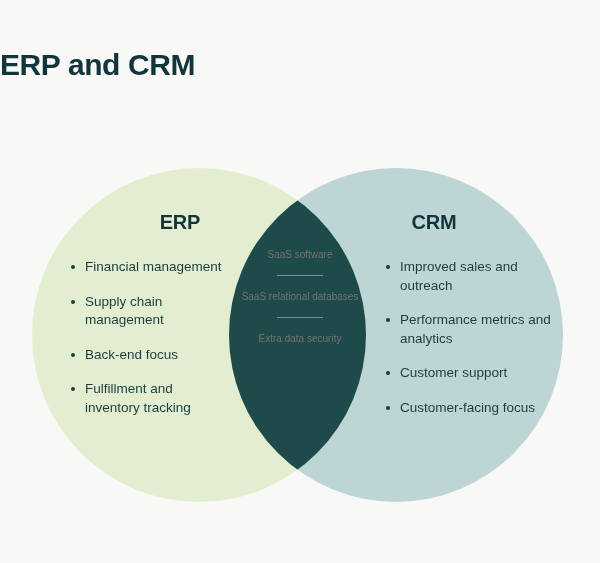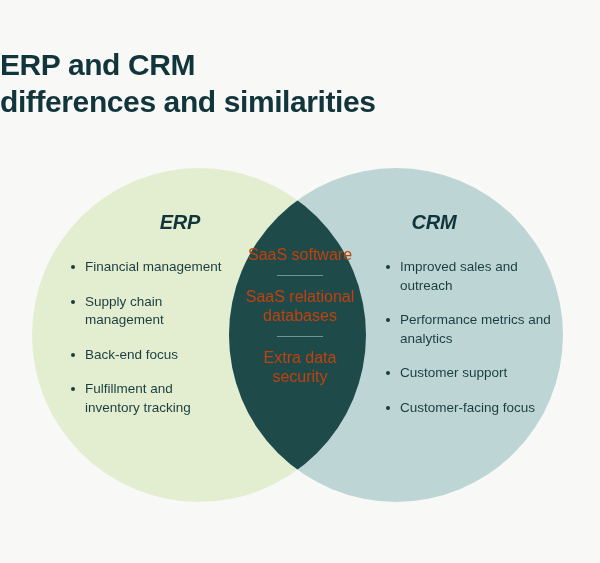--- a/index.html
+++ b/index.html
@@ -48,21 +48,20 @@
 
   
   .lobe-heading {
     position: absolute;
     width: 160px;
     text-align: center;
     color: #12343b;
     font-size: 20px;
     font-weight: bold;
     letter-spacing: -0.2px;
-    font-style: italic;
   }
   #erp-heading { left: 100px; top: 211px; }
   #crm-heading { left: 354px; top: 211px; }
 
   
   .bullet-list {
     position: absolute;
     list-style: none;
     margin: 0;
     padding: 0;
@@ -91,38 +90,37 @@
 
   
   #center-column {
     position: absolute;
     left: 238px;
     top: 245px;
     width: 124px;
     text-align: center;
   }
   .center-item {
-    color: #c2410c;
-    font-size: 16px;
+    color: #737373;
+    font-size: 10px;
     line-height: 19px;
   }
   .center-divider {
     width: 46px;
     height: 1px;
     background: #6f9596;
     margin: 11px auto 11px auto;
     border: 0;
   }
 </style>
 </head>
 <body>
 
 <div id="title-block">
   <span class="title-line">ERP and CRM</span>
-  <span class="title-line">differences and similarities</span>
 </div>
 
 <div id="venn-stage">
 
   <svg id="venn-svg" width="600" height="563" viewBox="0 0 600 563">
     <defs>
       <clipPath id="clip-left-circle">
         <circle cx="199" cy="335" r="167"></circle>
       </clipPath>
     </defs>

